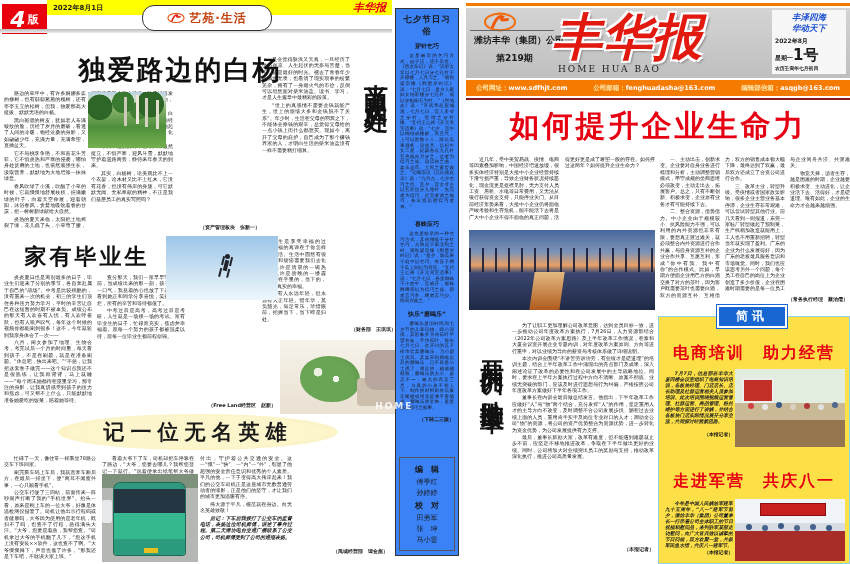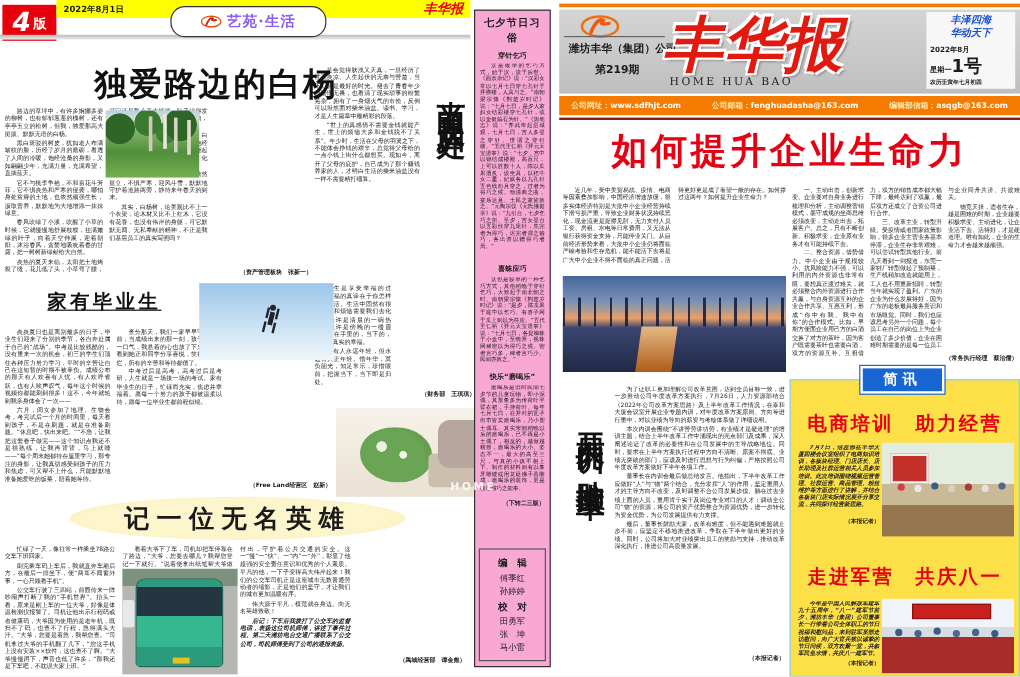--- a/index.html
+++ b/index.html
@@ -18,35 +18,35 @@
            display:flex;align-items:center;justify-content:center;font-weight:bold;}
   .pagenum .big{font-size:22px;font-style:italic;}
   .pagenum .small{font-size:11px;margin-left:2px;}
   .ybar{left:47px;top:0;width:345px;height:15px;background:#ffff00;display:flex;
         align-items:center;justify-content:space-between;padding:0 6px;box-sizing:border-box;gap:24px;}
   .ybar .date{font-size:7px;font-weight:bold;}
   .ybar .paper{font-size:11px;font-weight:bold;font-style:italic;color:#e60012;font-family:"DejaVu Serif",serif;}
   .graybar{left:0;top:29px;width:392px;height:4px;background:linear-gradient(#b9b9b9,#ededed);}
   .sectab{left:142px;top:5px;width:128px;height:24px;background:#fff;border:1px solid #333;
           border-radius:12px;display:flex;align-items:center;justify-content:center;gap:4px;z-index:3;}
-  .sectab .secname{color:#8b5cf6;font-weight:bold;font-size:12px;letter-spacing:1px;}
+  .sectab .secname{color:#c2410c;font-weight:bold;font-size:12px;letter-spacing:1px;}
   
   .bigtitle{font-family:"DejaVu Serif",serif;font-weight:bold;color:#111;text-align:center;}
   .t-poplar{left:50px;top:52px;width:260px;height:32px;font-size:27px;letter-spacing:2px;}
-  .t-grad{left:22px;top:242px;width:130px;height:26px;font-size:16px;letter-spacing:3px;text-decoration:underline;}
+  .t-grad{left:22px;top:242px;width:130px;height:26px;font-size:22px;letter-spacing:3px;}
   .vert-title{writing-mode:vertical-rl;text-orientation:upright;font-family:"DejaVu Serif",serif;
               font-weight:bold;color:#111;}
   .t-essay{left:352px;top:64px;width:40px;height:176px;font-size:24px;letter-spacing:5px;}
   .t-train{left:466px;top:342px;width:42px;height:224px;font-size:24px;letter-spacing:3px;}
   .hero-banner{left:58px;top:414px;width:280px;height:36px;background:radial-gradient(ellipse at center,#fdf6cd 60%,#f7ecb2 100%);
                border-radius:50%;display:flex;align-items:center;justify-content:center;}
   .hero-banner .ht{font-size:21px;font-weight:bold;letter-spacing:6px;font-family:"DejaVu Serif",serif;}
   .hero-text p:last-child{font-weight:bold;font-style:italic;}
   
-  .qixi{left:395px;top:8px;width:64px;height:548px;border:1px solid #333;background:#f9a8d4;
+  .qixi{left:395px;top:8px;width:64px;height:548px;border:1px solid #333;background:#3b82f6;
         padding:3px 4px;box-sizing:border-box;}
   .qixi .qtitle{font-family:"DejaVu Serif",serif;font-weight:bold;font-size:8.5px;text-align:center;
                 letter-spacing:1px;margin:2px 0 4px;}
   .qixi .qhead{font-size:6px;font-weight:bold;text-align:center;margin:3px 0 2px;}
   .qixi .qtext{font-size:4.6px;line-height:5.6px;text-align:justify;text-indent:2em;overflow:hidden;}
   .qs1{height:164px;} .qs2{height:76px;} .qs3{height:92px;}
   .qcont{font-size:5px;font-weight:bold;text-align:right;margin-top:3px;}
   .staffbox{position:absolute;left:3px;right:3px;bottom:4px;border:1px solid #555;text-align:center;
             padding:4px 0;font-family:"DejaVu Serif",serif;margin-top:27px;}
   .staffbox .slabel{font-size:8px;font-weight:bold;margin:2px 0;}

